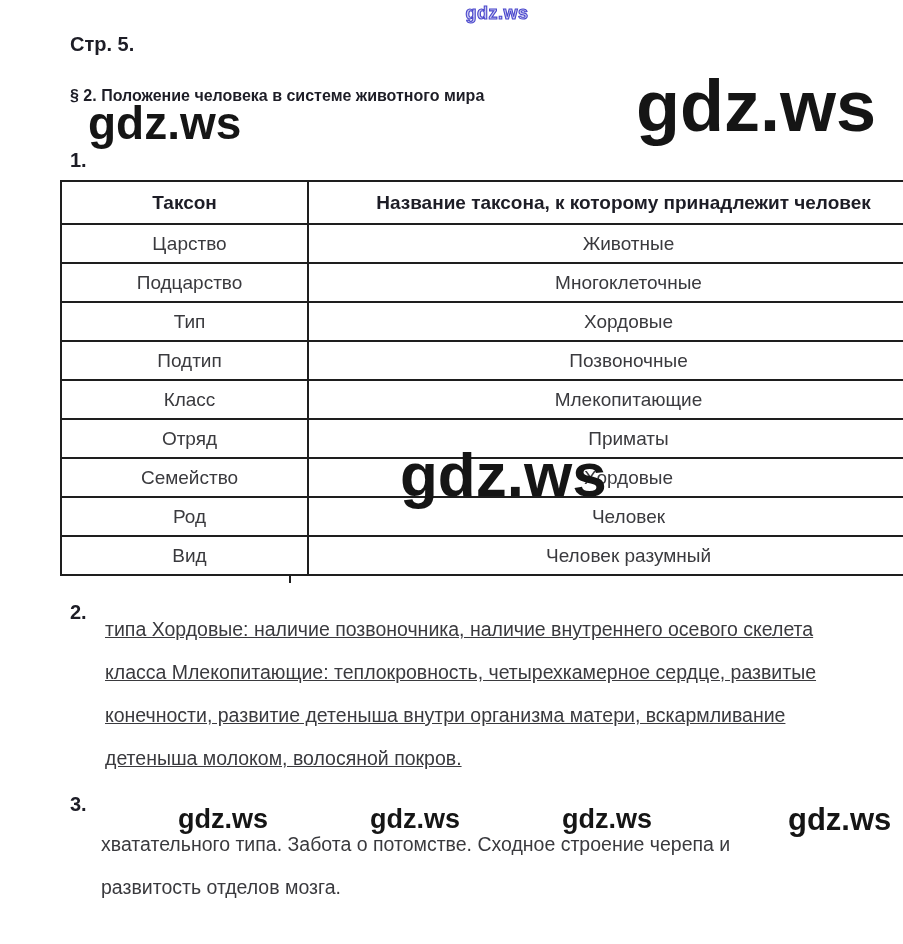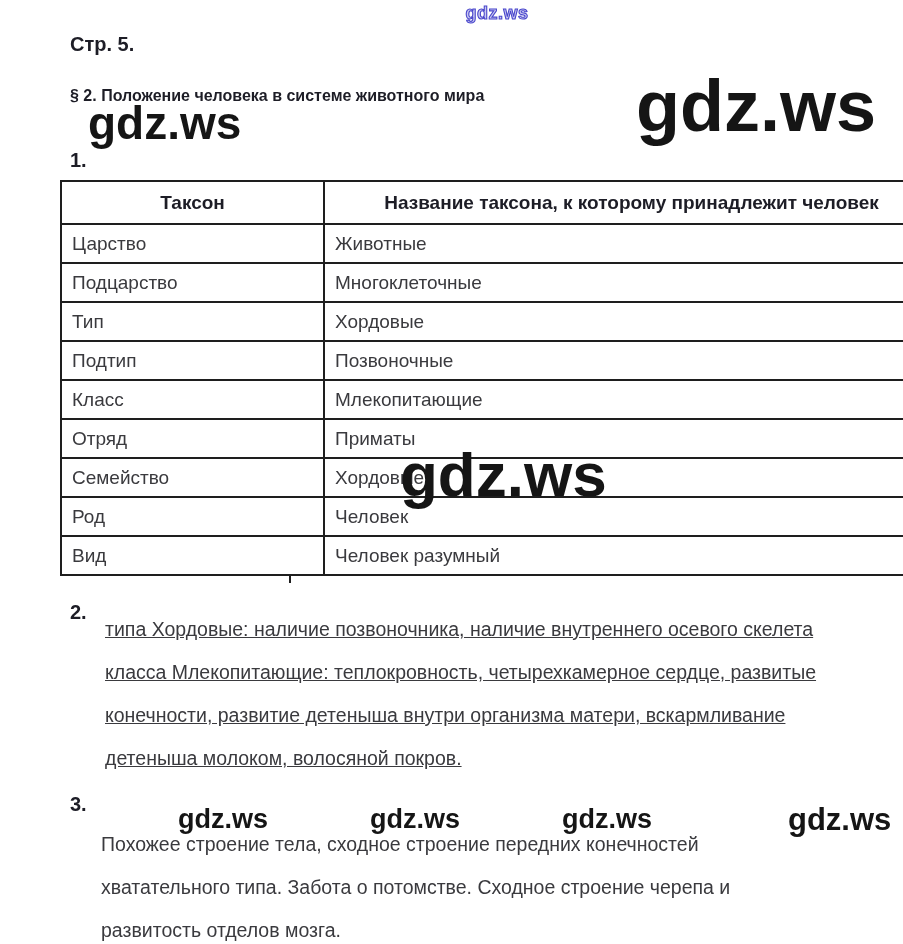--- a/index.html
+++ b/index.html
@@ -62,26 +62,26 @@
     font-size: 19px;
     vertical-align: middle;
     overflow: hidden;
     white-space: nowrap;
   }
   .taxonomy-table th {
     height: 41px;
     font-weight: 700;
     color: #1d1d26;
     text-align: center;
-    padding: 0 16px;
+    padding: 0 8px;
   }
   .taxonomy-table td {
     height: 37px;
     color: #3a3a3e;
-    text-align: left;
+    text-align: center;
     padding: 0 0 0 10px;
   }
   .col-taxon { width: 229px; }
   .divider-tick {
     position: absolute; top: 574px; left: 241px;
     width: 2px; height: 9px; background: #1e1e1e;
   }
 
   
   .answer { position: absolute; z-index: 2; }
@@ -163,18 +163,17 @@
   <div class="q-label q2-label">2.</div>
   <div class="answer answer-2">
     <div class="line">типа Хордовые: наличие позвоночника, наличие внутреннего осевого скелета</div>
     <div class="line">класса Млекопитающие: теплокровность, четырехкамерное сердце, развитые</div>
     <div class="line">конечности, развитие детеныша внутри организма матери, вскармливание</div>
     <div class="line">детеныша молоком, волосяной покров.</div>
   </div>
 
   <div class="q-label q3-label">3.</div>
   <div class="answer answer-3">
-    <div class="line">Похожее строение тела, сходное строение передних конечностей</div>
     <div class="line">хватательного типа. Забота о потомстве. Сходное строение черепа и</div>
     <div class="line">развитость отделов мозга.</div>
   </div>
 
 </div>
 
 </body></html>

